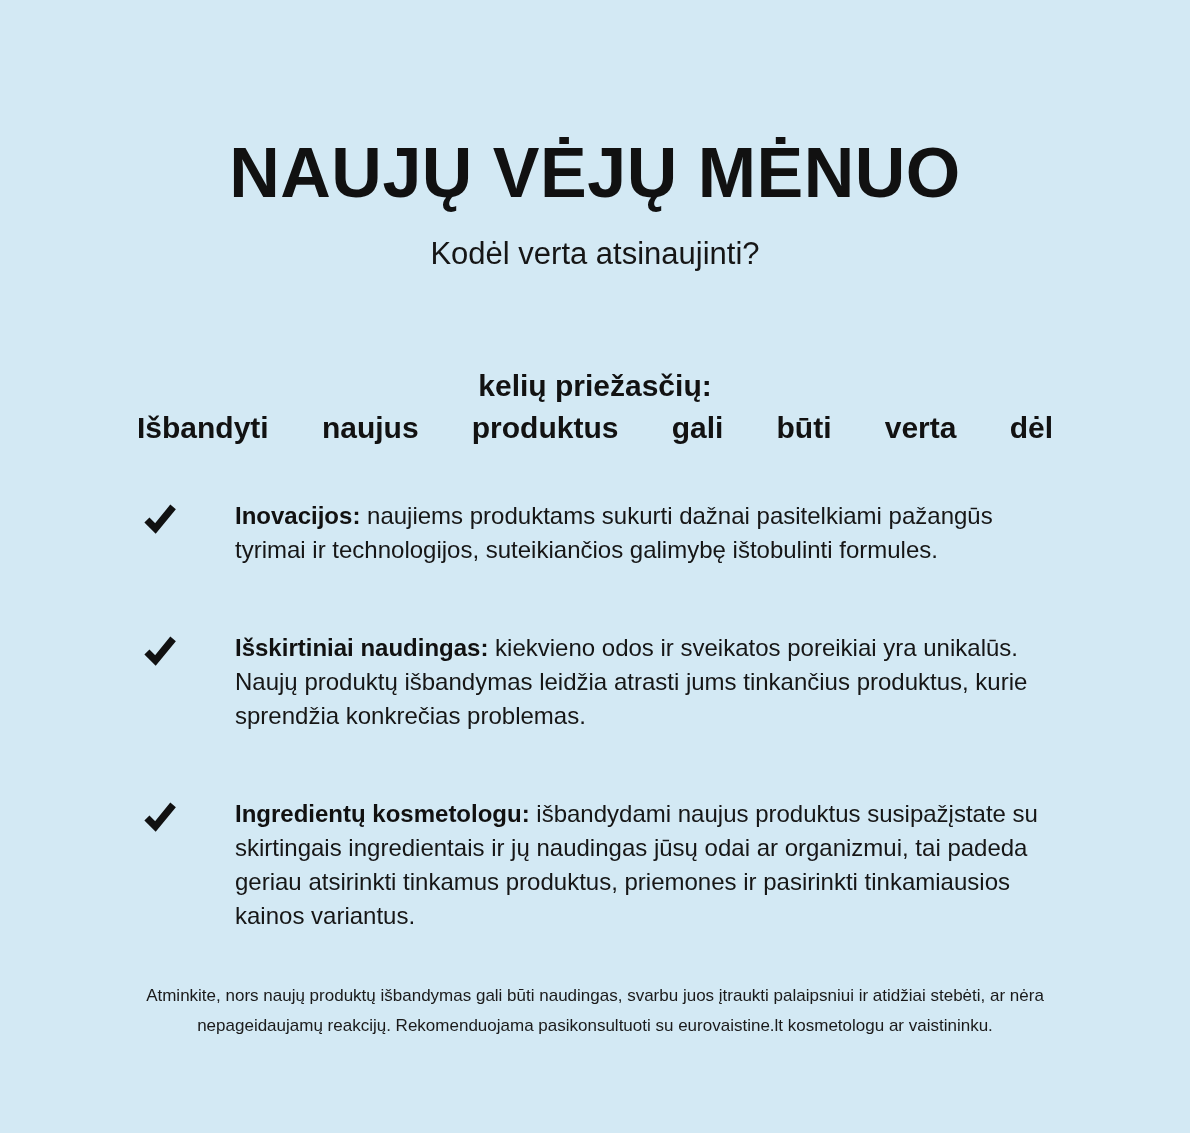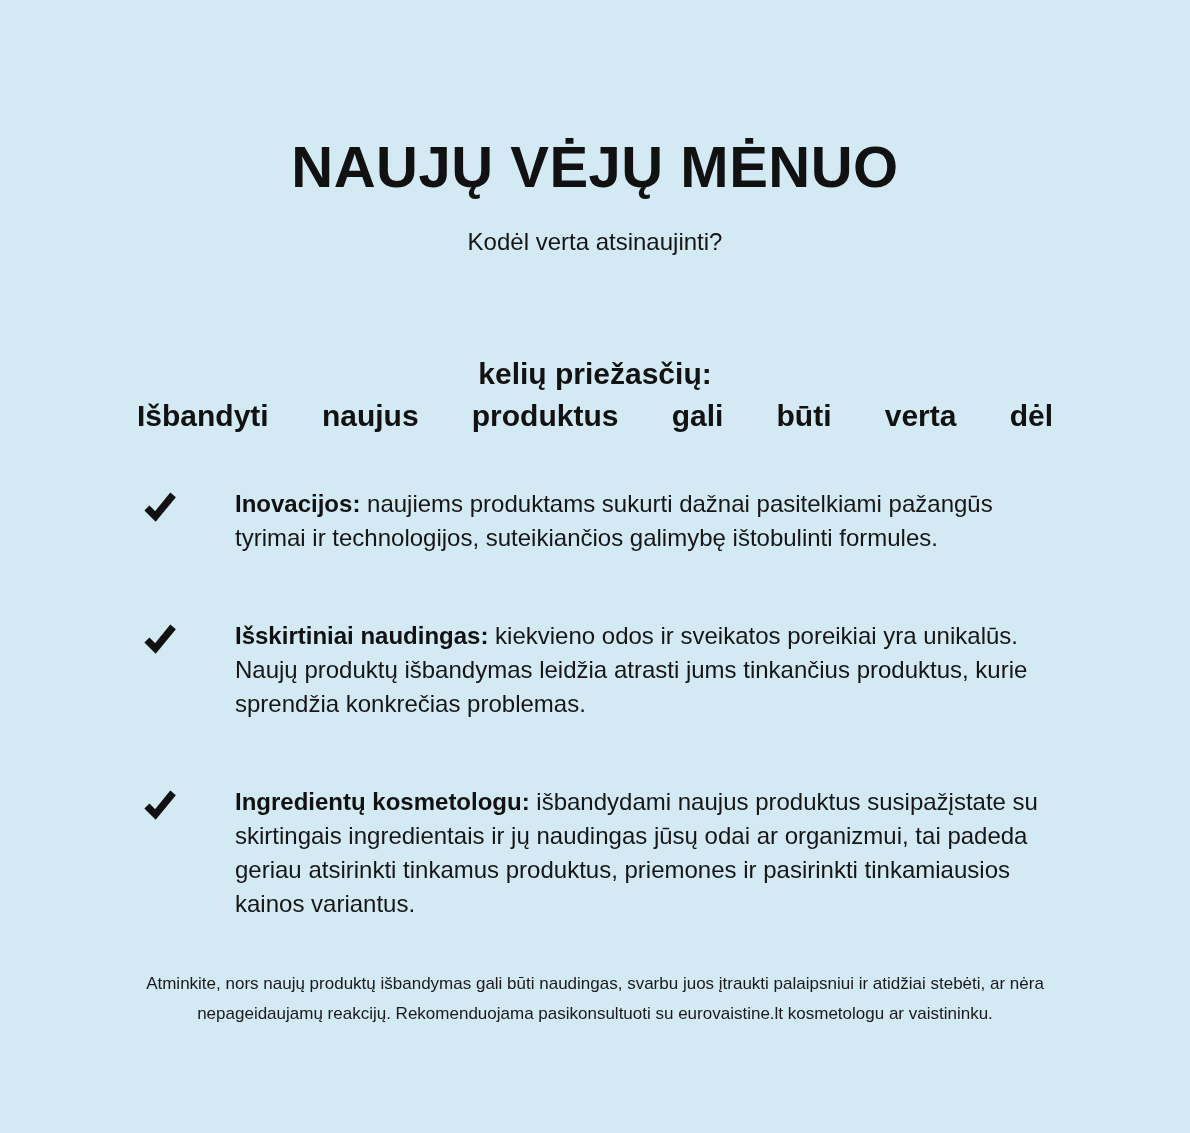--- a/index.html
+++ b/index.html
@@ -12,31 +12,31 @@
     color: #121212;
     font-family: "Liberation Sans", sans-serif;
     overflow: hidden;
   }
   .poster {
     width: 1190px;
     height: 1133px;
     padding: 138px 137px 0 137px;
   }
   .title {
-    font-size: 58px;
+    font-size: 70px;
     font-weight: 700;
     line-height: 1;
     text-align: center;
     letter-spacing: 0.5px;
     white-space: nowrap;
     color: #111111;
   }
   .subtitle {
     margin-top: 24px;
-    font-size: 24px;
+    font-size: 31px;
     font-weight: 400;
     line-height: 44px;
     text-align: center;
     color: #161616;
   }
   .intro {
     margin: 89px auto 0 auto;
     width: 916px;
     font-size: 30px;
     font-weight: 700;

